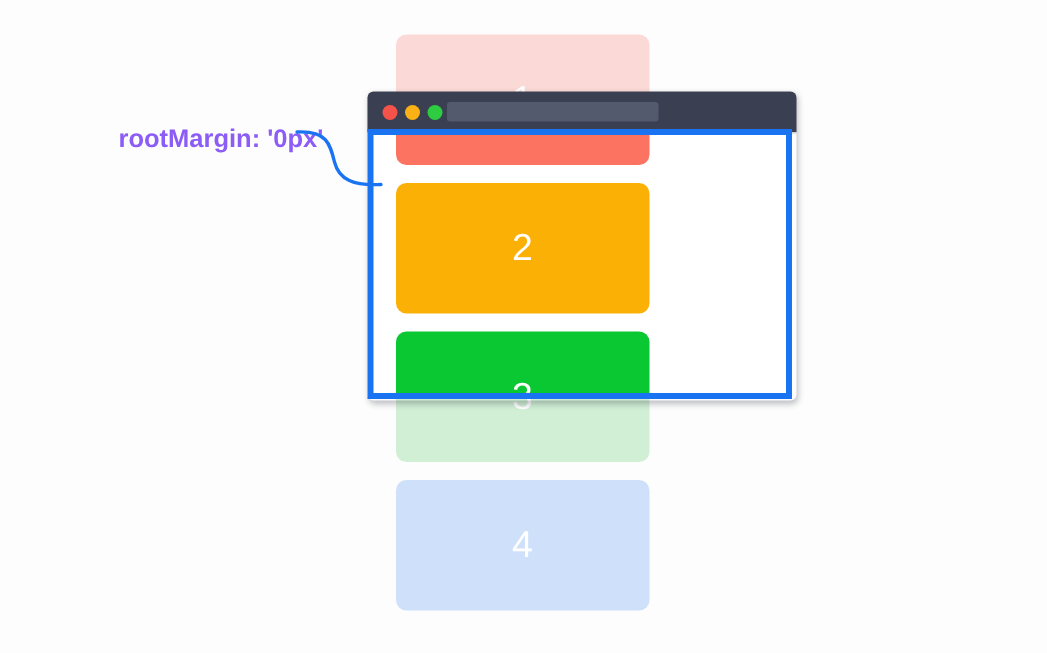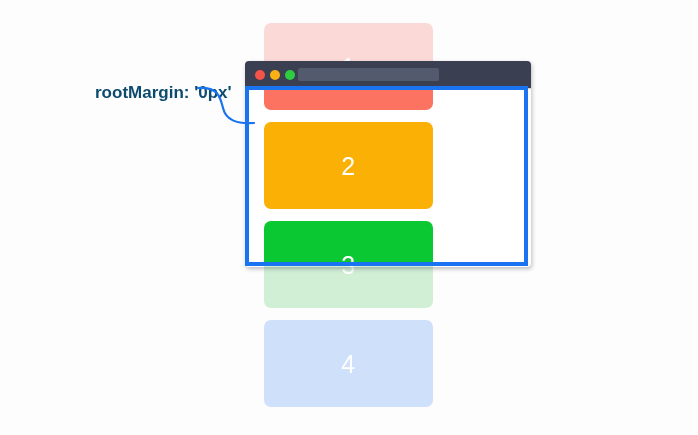--- a/index.html
+++ b/index.html
@@ -220,18 +220,18 @@
     <div id="title-bar" style="background: rgb(58, 63, 82);">
       <span class="traffic-light" id="light-close" style="background: rgb(245, 83, 74);"></span>
       <span class="traffic-light" id="light-min" style="background: rgb(249, 177, 21);"></span>
       <span class="traffic-light" id="light-max" style="background: rgb(46, 204, 64);"></span>
       <div id="address-bar" style="background: rgb(84, 90, 110);"></div>
     </div>
   </div>
 
   <div id="rootmargin-rect" style="border-color: rgb(26, 115, 240); border-width: 4px;"></div>
 
-  <div id="annotation-label" style="color: #0c4a6e; margin-left: 16px;">rootMargin: '0px'</div>
+  <div id="annotation-label" style="color: #8b5cf6;">rootMargin: '0px'</div>
   <svg id="leader-line" viewBox="0 0 60 46">
     <path d="M2 4 C 22 3, 24 12, 27 24 C 30 36, 40 40, 58 39" fill="none" stroke="#1a73f0" stroke-width="2.2" stroke-linecap="round"></path>
   </svg>
 
 </div>
 
 </body></html>

